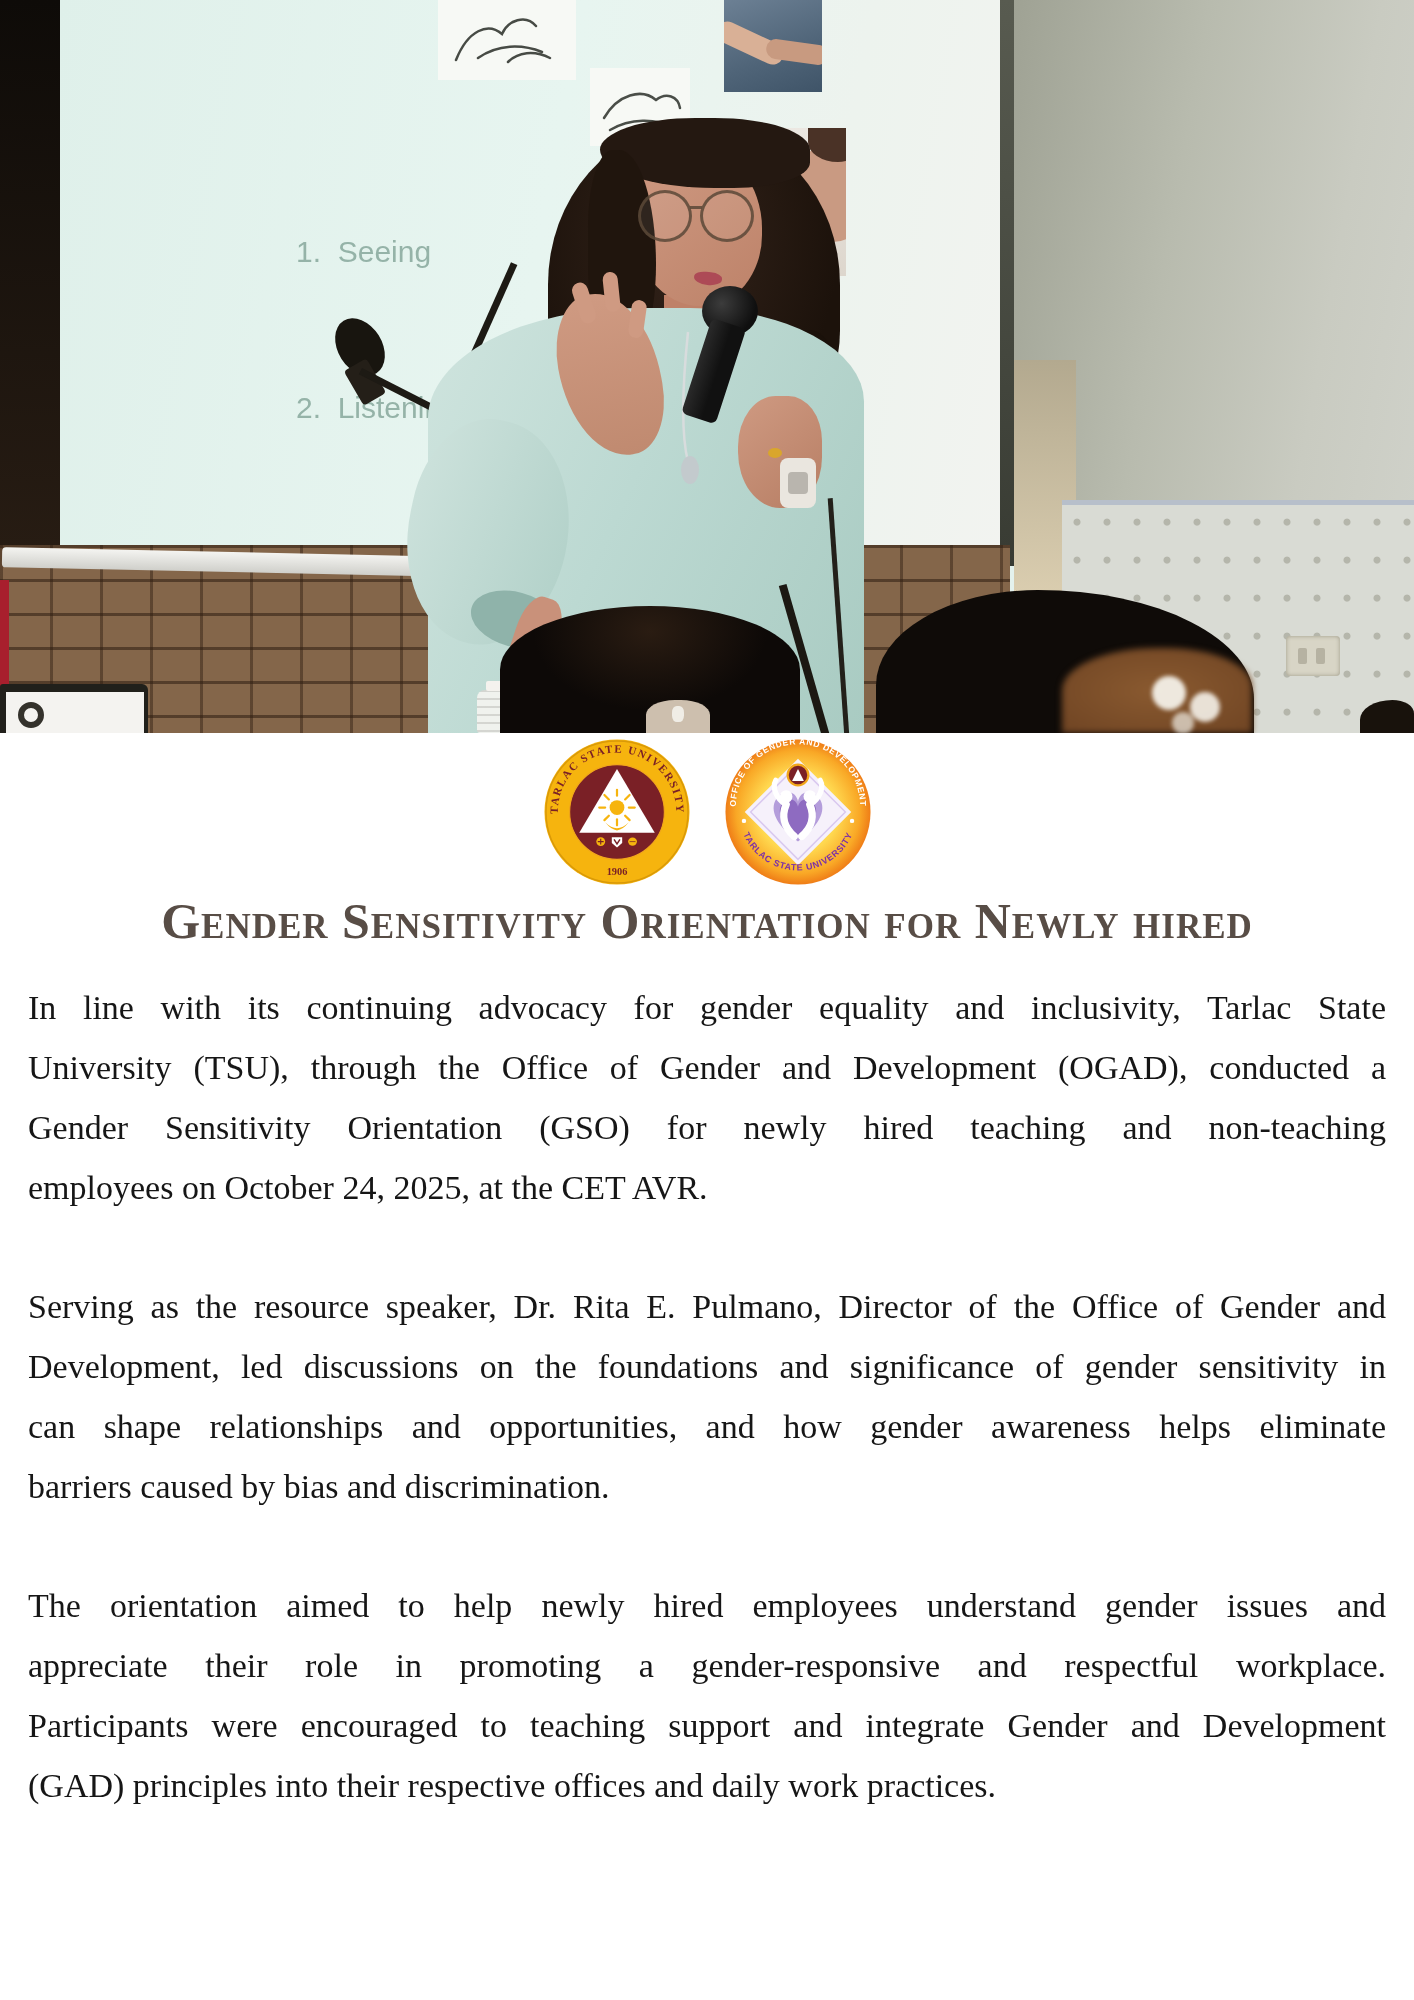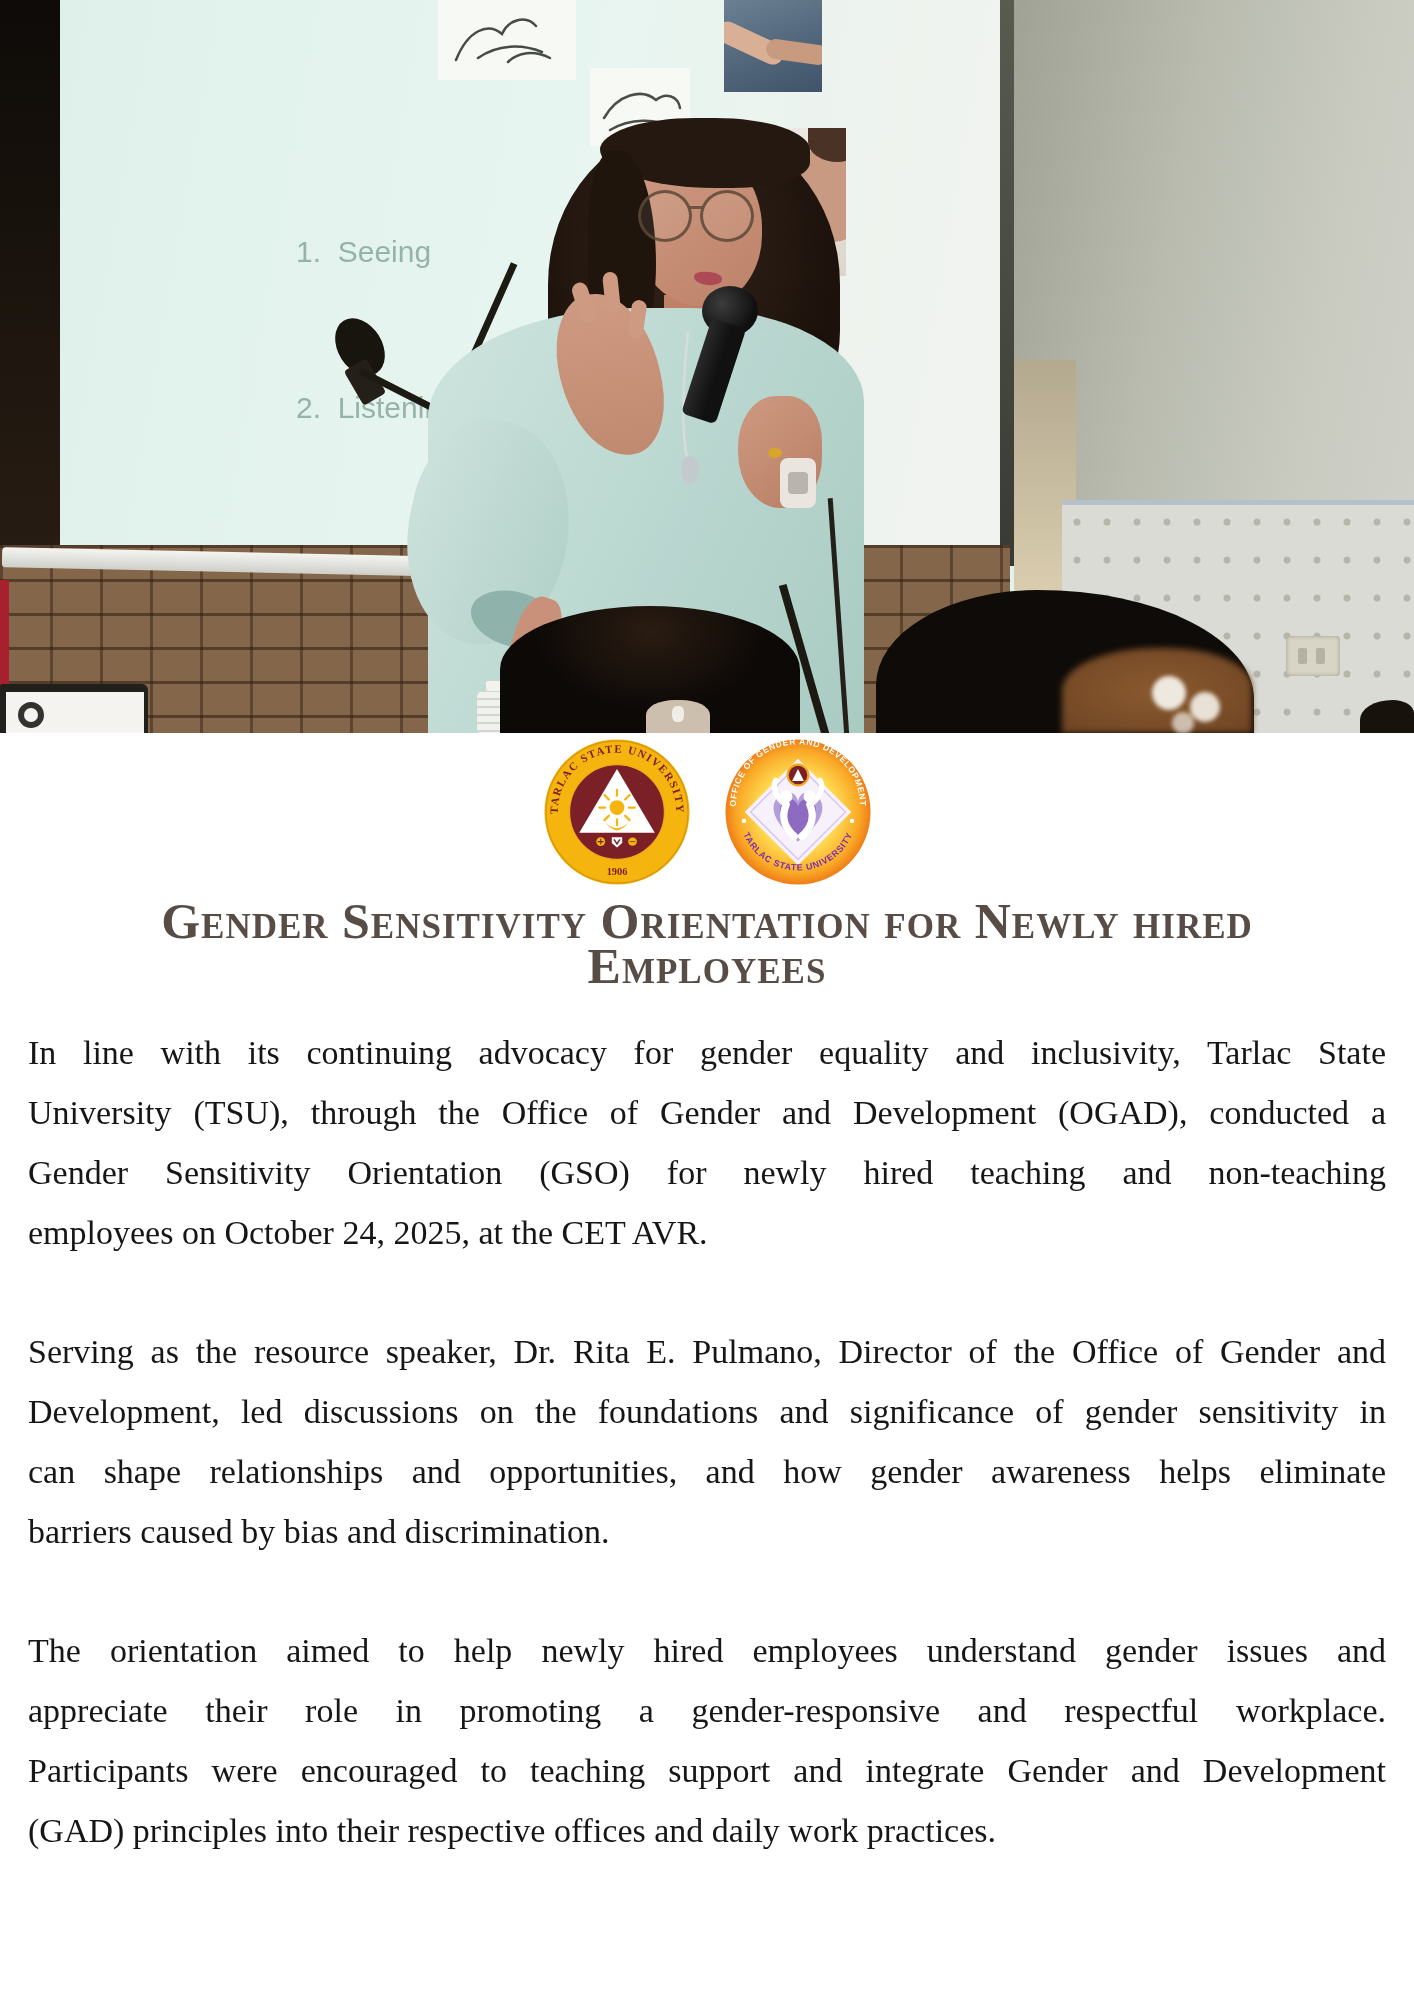--- a/index.html
+++ b/index.html
@@ -299,21 +299,20 @@
     <text font-family="Liberation Sans, sans-serif" font-size="12" font-weight="bold" fill="#7b2fa8" letter-spacing="1">
       <textPath href="#ogBottom" startOffset="50%" text-anchor="middle">TARLAC STATE UNIVERSITY</textPath>
     </text>
     <circle cx="27" cy="112" r="3" fill="#ffffff"></circle>
     <circle cx="173" cy="112" r="3" fill="#ffffff"></circle>
   </svg>
 </div>
 
 <h1 class="title">
   <div>Gender Sensitivity Orientation for Newly hired</div>
-  <div>Employees</div>
 </h1>
 
 <div class="article">
   <div class="para">
     <div class="jl">In line with its continuing advocacy for gender equality and inclusivity, Tarlac State</div>
     <div class="jl">University (TSU), through the Office of Gender and Development (OGAD), conducted a</div>
     <div class="jl">Gender Sensitivity Orientation (GSO) for newly hired teaching and non-teaching</div>
     <div class="ll">employees on October 24, 2025, at the CET AVR.</div>
   </div>
   <div class="para">

